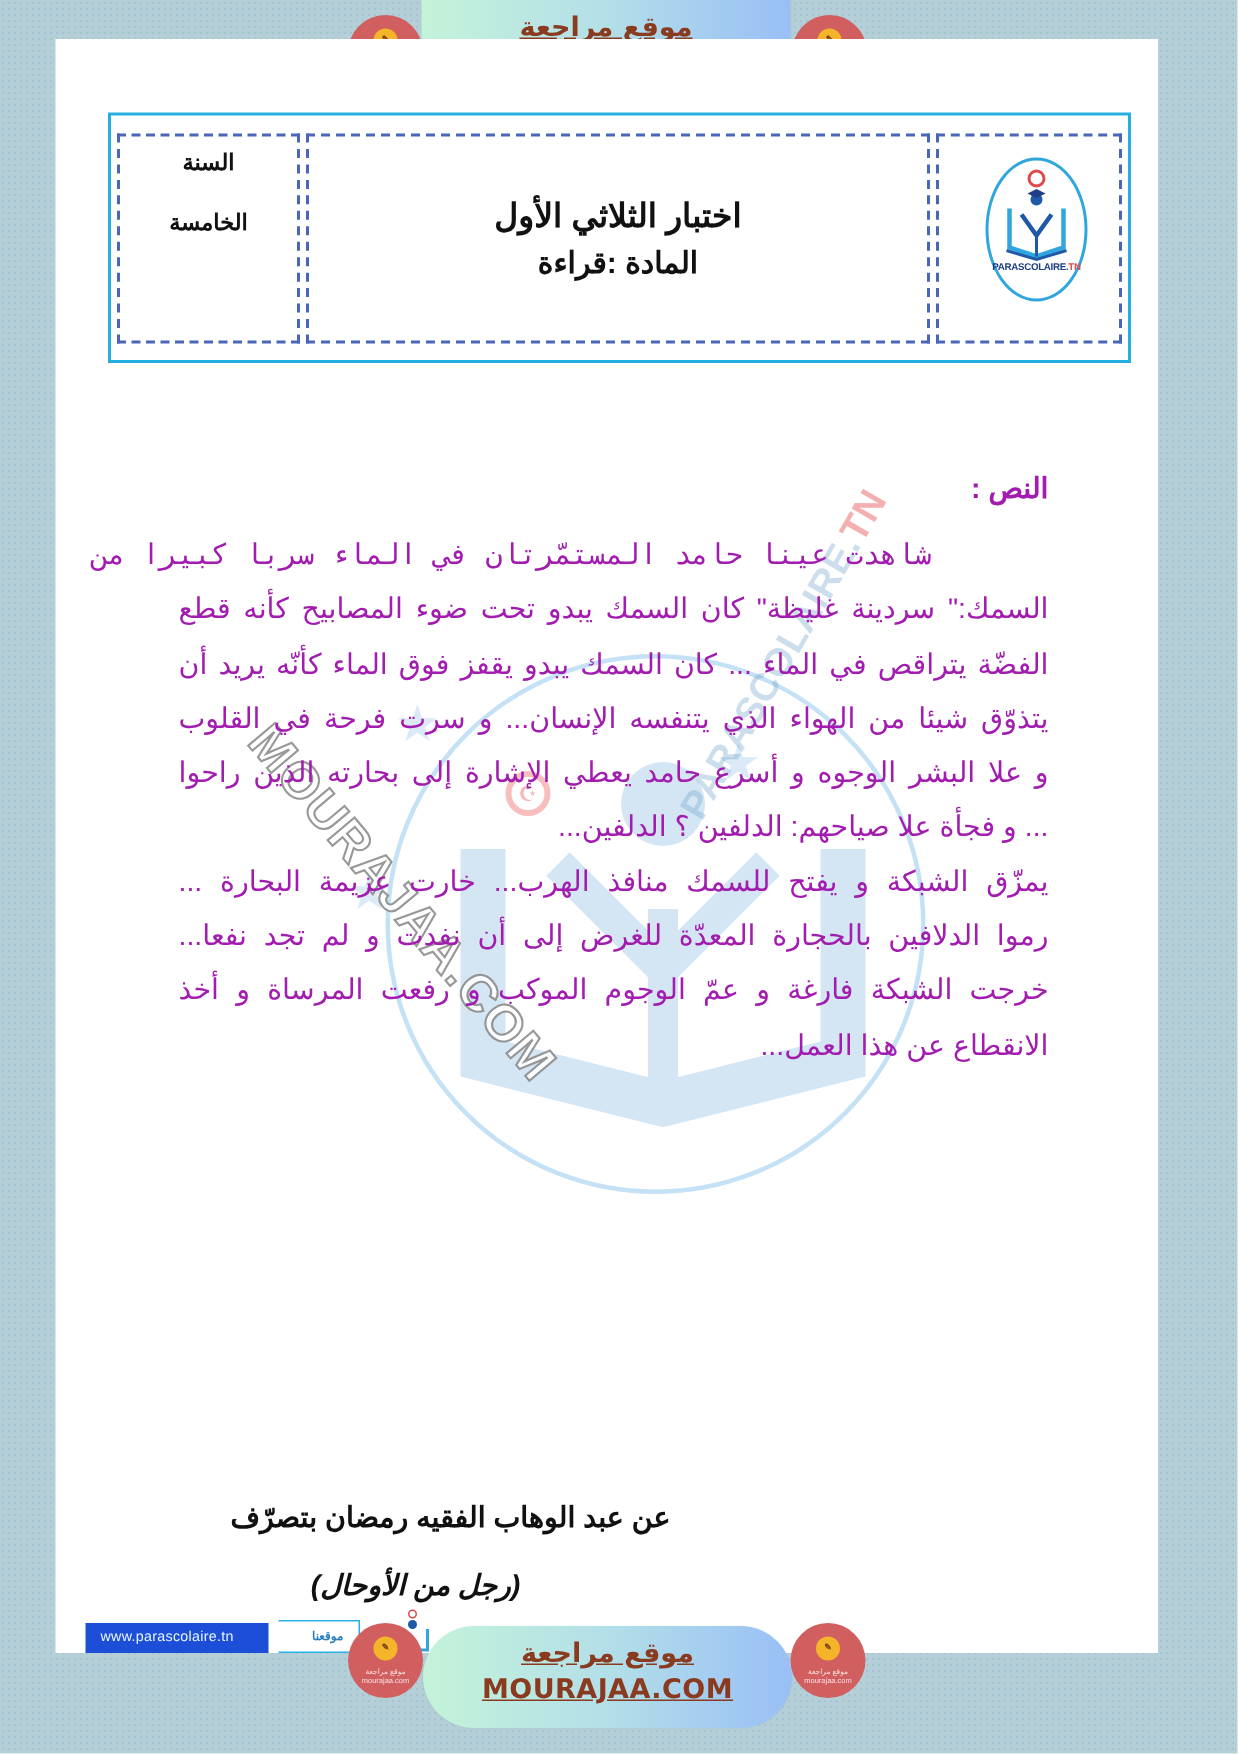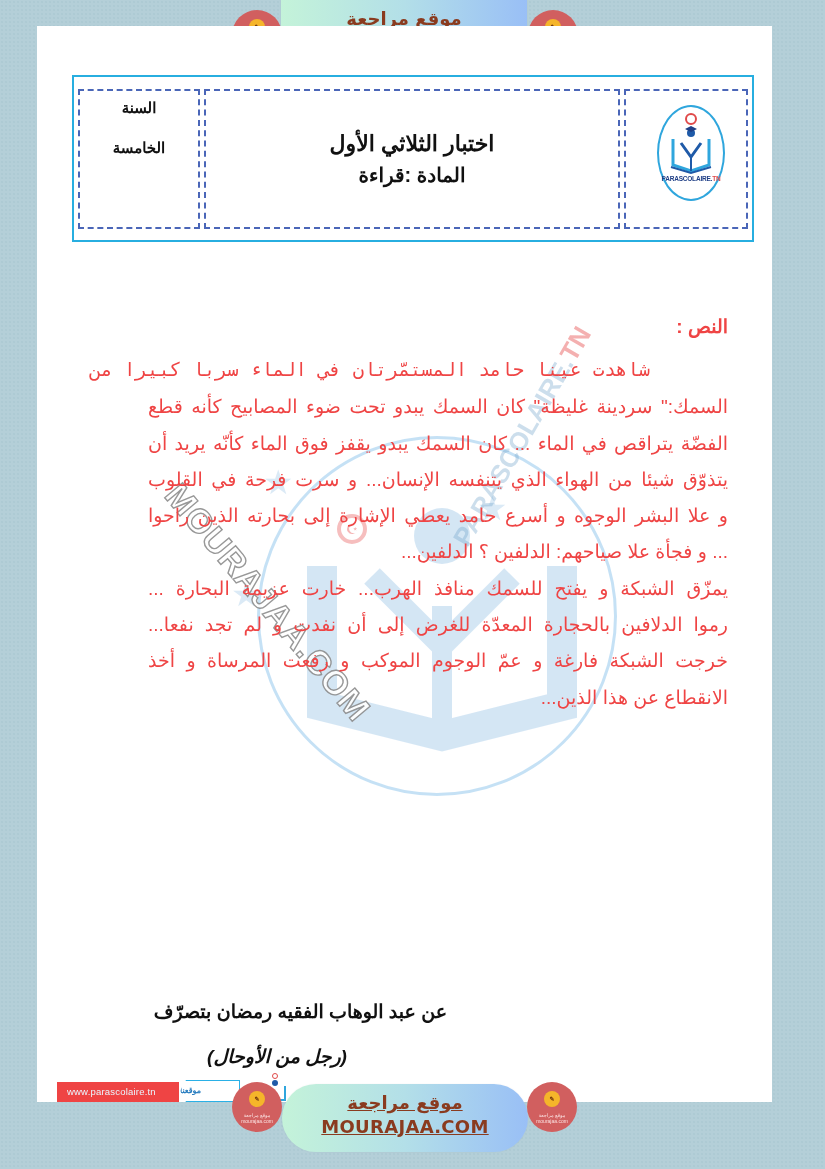--- a/index.html
+++ b/index.html
@@ -73,21 +73,21 @@
     }
     .logo-label {
       position: absolute; left: 0; top: 68px; width: 100%; text-align: center;
       font-size: 6.5px; font-weight: bold; color: #1f3f86; letter-spacing: -0.2px;
     }
     .logo-label .tn { color: #e04a4a; }
 
     
     .text-area {
       position: absolute; left: 82px; top: 285px; width: 580px; direction: rtl;
-      color: #ef4444; font-family: "Liberation Sans", sans-serif; margin-left: 29px;
+      color: #a21caf; font-family: "Liberation Sans", sans-serif;
     }
     .section-label {
       font-weight: bold; font-size: 19px; margin-bottom: 10px; height: 32px;
       line-height: 32px;
     }
     .passage-line {
       font-size: 19px; line-height: 36.3px; height: 36.3px; white-space: nowrap;
       text-align: justify; text-align-last: justify;
     }
     .passage-line.first { padding-right: 78px; font-family: Liberation Mono, monospace; }
@@ -118,28 +118,28 @@
       position: absolute; left: 17px; top: 9px; width: 16px; height: 16px; border-radius: 50%;
       background: #f5b52a; font-size: 6px; color: #7a3f10; text-align: center; line-height: 16px; font-weight: bold;
     }
     .badge .cap {
       position: absolute; left: 0; top: 30px; width: 100%; text-align: center;
       font-size: 5px; color: #fbe1e1; line-height: 6px;
     }
 
     
     .para-strip {
-      position: absolute; left: 57px; top: 1082px; width: 122px; height: 20px; background: #ef4444;
+      position: absolute; left: 57px; top: 1082px; width: 122px; height: 20px; background: #1d4ed8;
       color: #e8f7ff; font-size: 9.5px; line-height: 20px; padding-left: 10px; letter-spacing: 0.2px;
     }
     .para-arrow {
       position: absolute; left: 180px; top: 1080px; width: 60px; height: 22px;
       border: 1.5px solid #2ab0e6; border-left: none; background: #fff;
       clip-path: polygon(10% 0, 100% 0, 100% 100%, 10% 100%, 0 50%);
-      font-size: 8px; color: #2a7ec0; font-weight: bold; text-align: left; padding-right: 6px; line-height: 20px; direction: rtl;
+      font-size: 8px; color: #2a7ec0; font-weight: bold; text-align: center; padding-right: 6px; line-height: 20px; direction: rtl; padding-left: 24px;
     }
     .para-mini-logo {
       position: absolute; left: 262px; top: 1072px; width: 26px; height: 30px;
     }
   </style>
 </head>
 <body>
 
 <div class="badge" style="left:232px; top:10px;">
   <div class="dot">✎</div>
@@ -209,21 +209,21 @@
     <div class="section-label">النص :</div>
     <div class="passage-line first">شاهدت عينا حامد المستمّرتان في الماء سربا كبيرا من</div>
     <div class="passage-line">السمك:" سردينة غليظة" كان السمك يبدو تحت ضوء المصابيح كأنه قطع</div>
     <div class="passage-line">الفضّة يتراقص في الماء ... كان السمك يبدو يقفز فوق الماء كأنّه يريد أن</div>
     <div class="passage-line">يتذوّق شيئا من الهواء الذي يتنفسه الإنسان...   و سرت فرحة في القلوب</div>
     <div class="passage-line">و علا البشر الوجوه و أسرع حامد يعطي الإشارة إلى بحارته الذين راحوا</div>
     <div class="passage-line last">... و فجأة علا صياحهم: الدلفين ؟ الدلفين...</div>
     <div class="passage-line">يمزّق الشبكة و يفتح للسمك منافذ الهرب... خارت عزيمة البحارة ...</div>
     <div class="passage-line">رموا الدلافين بالحجارة المعدّة للغرض إلى أن نفدت و لم تجد نفعا...</div>
     <div class="passage-line">خرجت الشبكة فارغة و عمّ الوجوم الموكب و رفعت المرساة و أخذ</div>
-    <div class="passage-line last">الانقطاع عن هذا الذين...</div>
+    <div class="passage-line last">الانقطاع عن هذا العمل...</div>
   </div>
 
   <div class="source" style="top:958px; text-align:right;">عن عبد الوهاب الفقيه رمضان بتصرّف</div>
   <div class="source" style="top:1003px; text-align:center; padding-right:20px;font-style:italic;">(رجل من الأوحال)</div>
 </div>
 
 <div class="para-strip">www.parascolaire.tn</div>
 <div class="para-arrow">موقعنا</div>
 <svg class="para-mini-logo" viewBox="0 0 26 30">
   <circle cx="13" cy="4" r="2.5" fill="none" stroke="#e04a4a" stroke-width="1"></circle>

